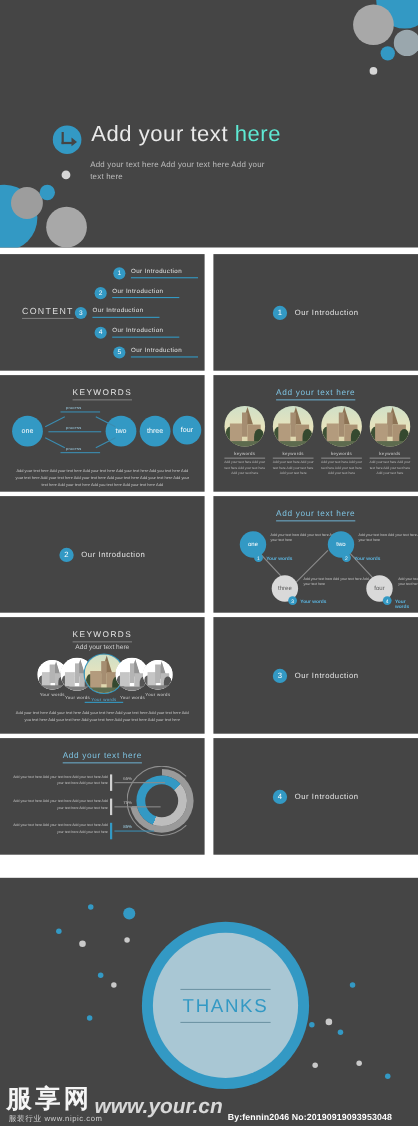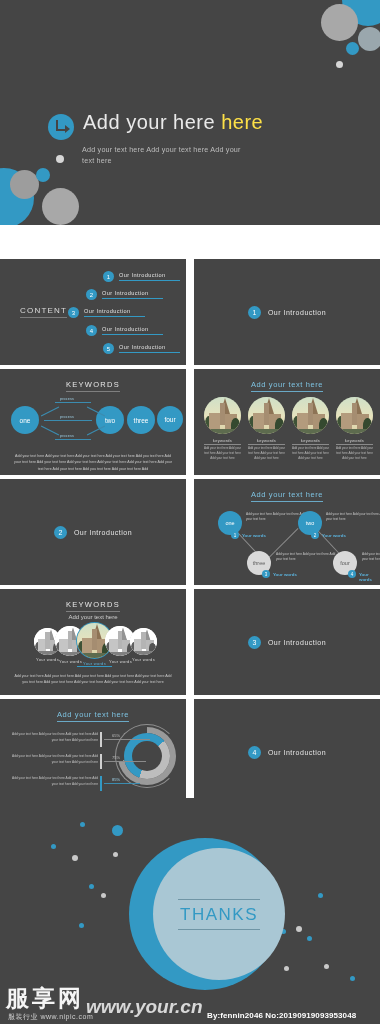--- a/index.html
+++ b/index.html
@@ -10,21 +10,21 @@
     overflow: hidden;
   }
   .deck { position: relative; width: 380px; height: 1024px; background: #fff; }
 
   
   .slide {
     position: absolute;
     background: #454545;
     overflow: hidden;
   }
-  .slide.half { width: 186px; height: 106px; margin-top: 28px; }
+  .slide.half { width: 186px; height: 106px; }
 
   
   #cover { left: 0; top: 0; width: 380px; height: 225px; }
   .cv-bubble { position: absolute; border-radius: 50%; }
   .cov-title-wrap {
     position: absolute; left: 48px; top: 112px;
     display: flex; align-items: flex-start;
   }
   .cov-icon {
     width: 26px; height: 26px; border-radius: 50%;
@@ -40,21 +40,21 @@
     width: 11px; height: 2px; background: #454545;
   }
   .cov-arrow {
     position: absolute; left: 17px; top: 11px;
     width: 0; height: 0;
     border-top: 4px solid transparent;
     border-bottom: 4px solid transparent;
     border-left: 5px solid #454545;
   }
   .cov-h1 { font-size: 20px; color: #e9e9e9; font-weight: 400; letter-spacing: .5px; line-height: 1.05; white-space: nowrap; }
-  .cov-h1 .accent { color: #fde047; }
+  .cov-h1 .accent { color: #5eead4; }
   .cov-sub {
     position: absolute; left: 82px; top: 144px; width: 172px;
     font-size: 7.2px; color: #bdbdbd; line-height: 1.55; letter-spacing: .2px;
   }
 
   
   .content-label {
     position: absolute; left: 20px; top: 47px;
     font-size: 8px; color: #dcdcdc; letter-spacing: 1.2px;
     border-bottom: 1px solid #7c7c7c; padding-bottom: 2px;
@@ -190,21 +190,21 @@
   .pct-lead { position: absolute; height: 1px; }
   .pct-val { position: absolute; font-size: 4px; }
 
   
   #thanks { left: 0; top: 798px; width: 380px; height: 226px; }
   .th-outer {
     position: absolute; left: 129px; top: 40px; width: 152px; height: 152px;
     border-radius: 50%; background: #3399c4;
   }
   .th-inner {
-    position: absolute; left: 153px; top: 50px; width: 132px; height: 132px;
+    position: absolute; left: 139px; top: 50px; width: 132px; height: 132px;
     border-radius: 50%; background: #a9c7d4;
     display: flex; align-items: center; justify-content: center;
   }
   .th-text {
     font-size: 17px; color: #3399c4; letter-spacing: 1.5px;
     border-top: 1px solid #6f95a5; border-bottom: 1px solid #6f95a5;
     padding: 6px 2px; line-height: 1;
   }
   .dot { position: absolute; border-radius: 50%; }
 
@@ -246,21 +246,21 @@
     <div class="cv-bubble" style="left:-26px;top:168px;width:60px;height:60px;background:#3399c4;"></div>
     <div class="cv-bubble" style="left:10px;top:170px;width:29px;height:29px;background:#9d9d9d;"></div>
     <div class="cv-bubble" style="left:36px;top:168px;width:14px;height:14px;background:#3399c4;"></div>
     <div class="cv-bubble" style="left:42px;top:188px;width:37px;height:37px;background:#a8a8a8;"></div>
     <div class="cv-bubble" style="left:56px;top:155px;width:8px;height:8px;background:#d6d6d6;"></div>
 
     <div class="cov-title-wrap">
       <span class="cov-icon">
           <i class="cov-arrow"></i>
         </span>
-      <h1 class="cov-h1"><span>Add your here</span> <span class="accent">here</span></h1>
+      <h1 class="cov-h1"><span>Add your text</span> <span class="accent">here</span></h1>
     </div>
     <div class="cov-sub">Add your text here Add your text here Add your text here</div>
   </div>
 
   <div class="slide half" style="left:0;top:231px;">
     <div class="content-label">CONTENT</div>
     <div class="toc-row" style="left:103px;top:12px;">
       <span class="toc-num">1</span>
       <span class="toc-txt">Our  Introduction</span>
     </div>

